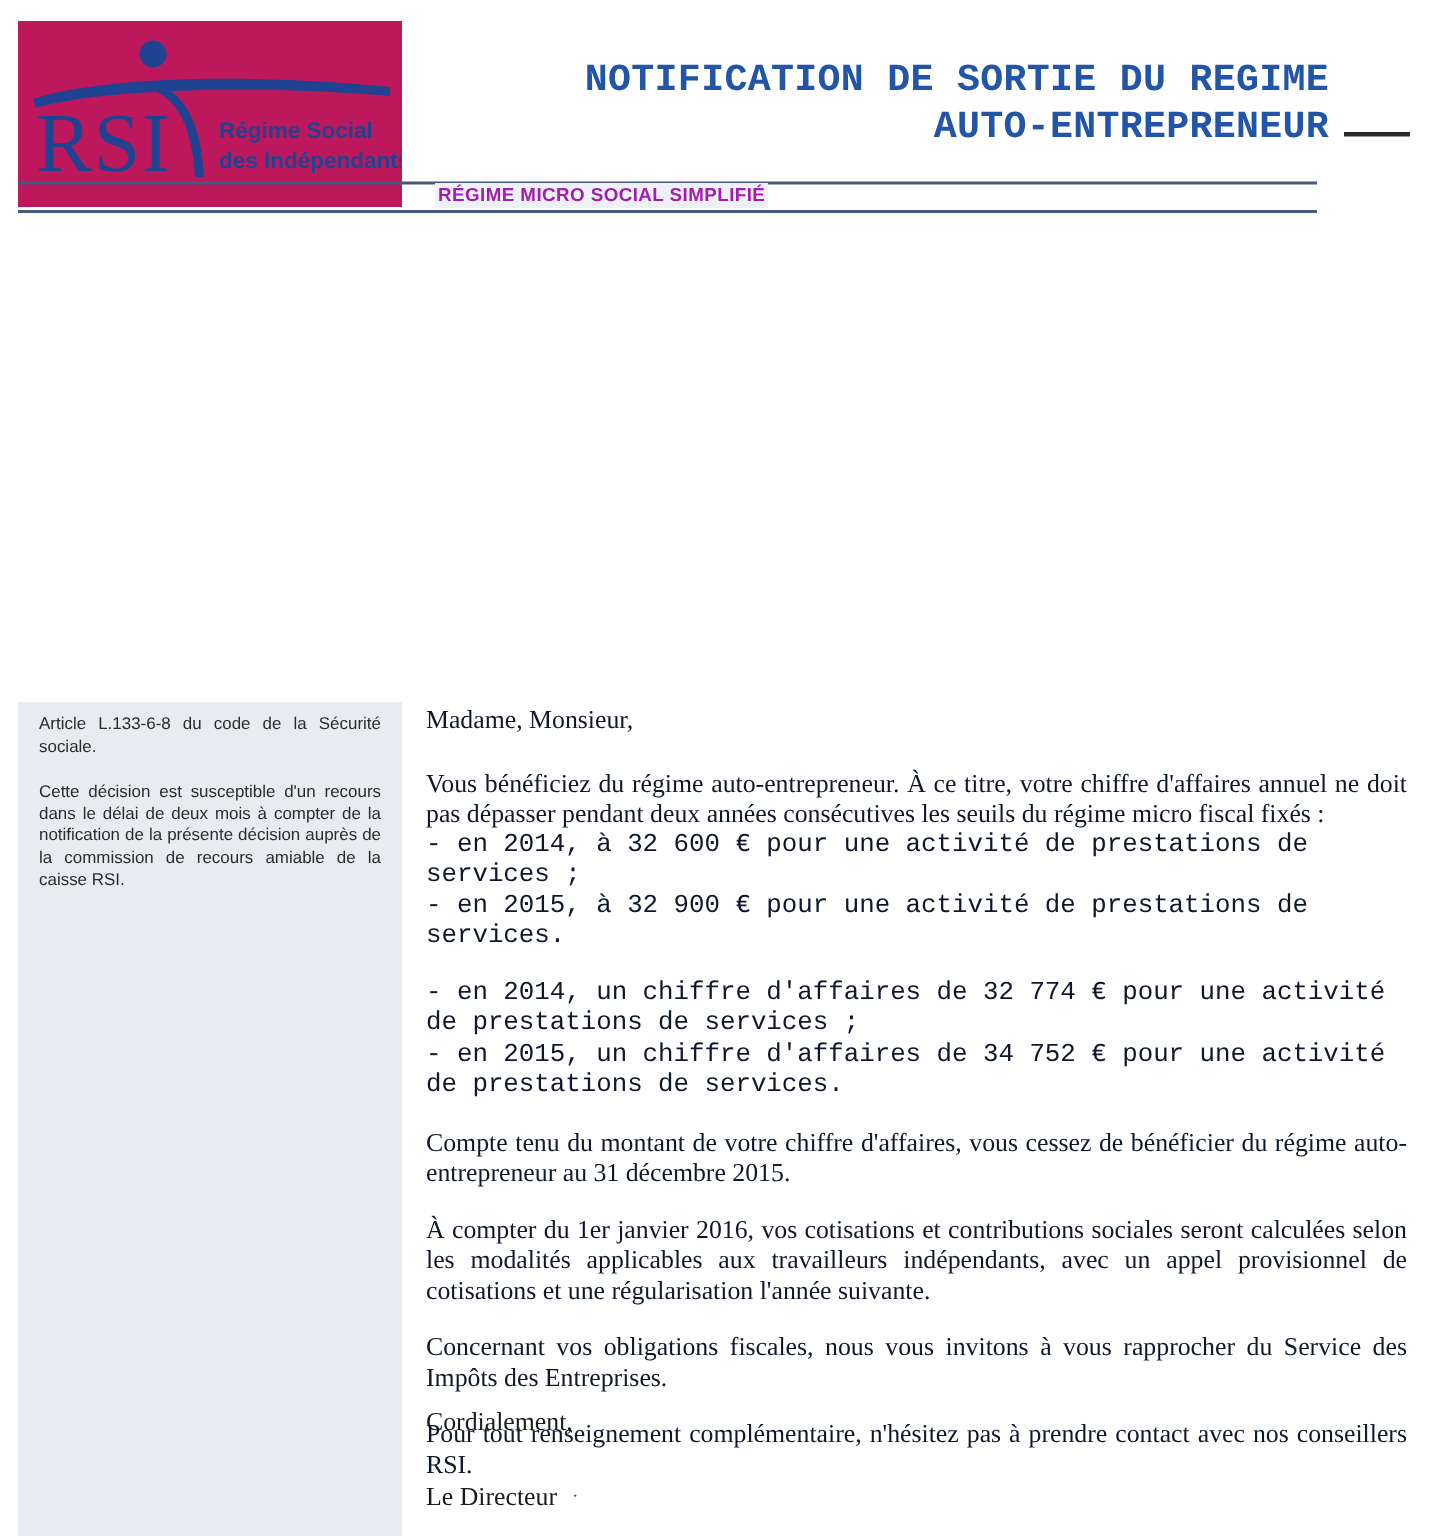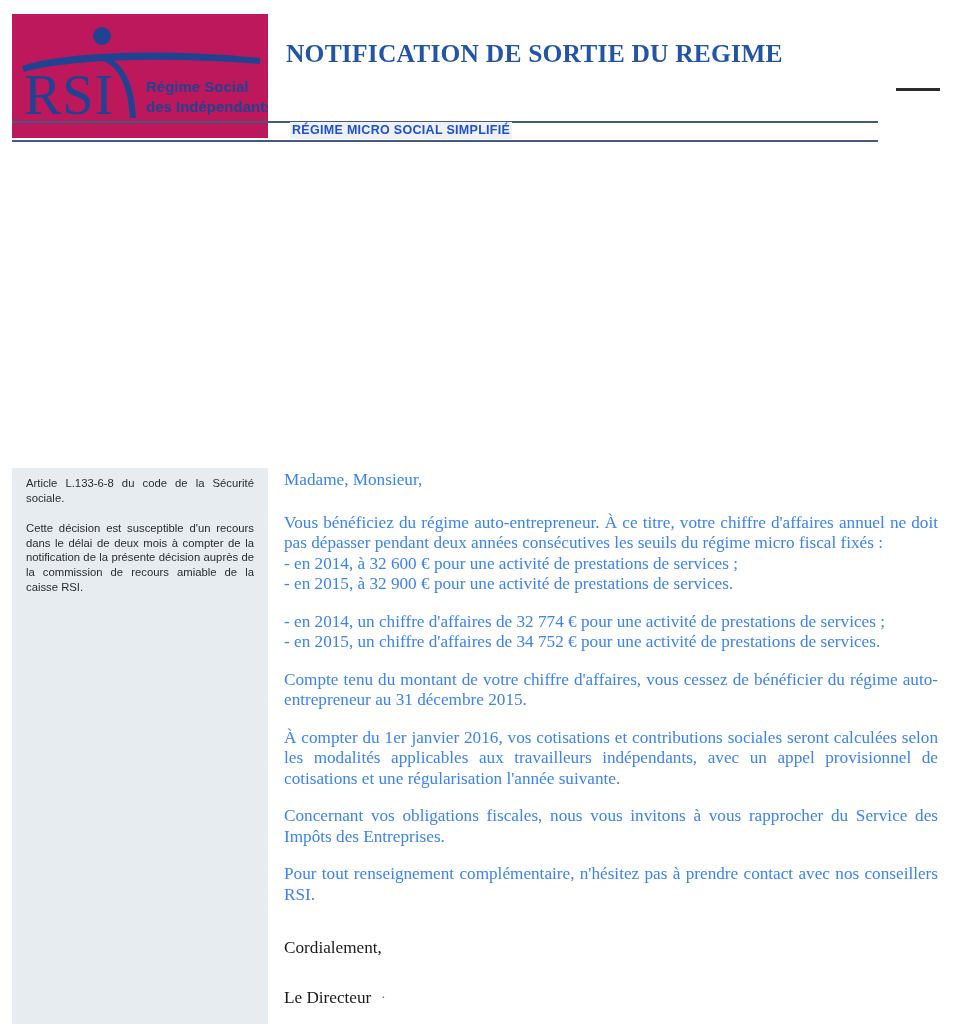--- a/index.html
+++ b/index.html
@@ -33,22 +33,22 @@
     width: 256px;
     height: 108px;
     display: block;
   }
 
   .doc-title {
     position: absolute;
     left: 286px;
     top: 38px;
     width: 600px;
-    text-align: left;
-    font-family: Liberation Serif, serif;
+    text-align: right;
+    font-family: Liberation Mono, monospace;
     font-weight: bold;
     font-size: 25.5px;
     line-height: 31px;
     letter-spacing: 0.2px;
     color: #2255a8;
   }
   .title-line { display: block; white-space: nowrap; }
 
   .right-dash {
     position: absolute;
@@ -76,21 +76,21 @@
     background: #46597f;
   }
   .subtitle {
     position: absolute;
     left: 290px;
     top: 122px;
     font-family: "Liberation Sans", "DejaVu Sans", sans-serif;
     font-weight: bold;
     font-size: 12.5px;
     letter-spacing: 0.3px;
-    color: #1d4ed8;
+    color: #a21caf;
     background: #eef1f5;
     padding: 1px 2px 2px 2px;
     white-space: nowrap;
   }
 
   
   .sidebar {
     position: absolute;
     left: 12px;
     top: 468px;
@@ -108,31 +108,31 @@
   }
   .sidebar-note { margin: 0 0 16px 0; }
   .sidebar-note:last-child { margin-bottom: 0; }
 
   
   .body-col {
     position: absolute;
     left: 284px;
     top: 470px;
     width: 654px;
-    color: #3b82f6;
+    color: #0f172a;
     font-size: 17.2px;
     line-height: 20.5px;
   }
   .body-col p {
     margin: 0 0 17px 0;
     text-align: justify;
   }
   .body-col p.nojustify { text-align: left; }
   .tight { margin-bottom: 0 !important; }
-  .listline { margin: 0 !important; text-align: left !important; }
+  .listline { margin: 0 !important; text-align: left !important; font-family: Liberation Mono, monospace; }
   .block-gap { margin-bottom: 17px !important; }
 
   .salutation { margin-bottom: 22px !important; }
 
   .signature {
     position: absolute;
     left: 284px;
     top: 938px;
     width: 654px;
     font-size: 17.2px;
@@ -163,20 +163,21 @@
       <path d="M10 52 C 50 38, 150 34, 248 44 L 248 50 C 150 42, 52 46, 12 58 Z" fill="#1f4391"></path>
       <path d="M88 40 C 110 46, 122 66, 124 104 L 118 104 C 116 70, 106 50, 86 45 Z" fill="#1f4391"></path>
       <text x="12" y="100" font-family="Liberation Serif, serif" font-size="56" font-weight="normal" fill="#1f4391" letter-spacing="1">RSI</text>
       <text x="134" y="78" font-family="Liberation Sans, sans-serif" font-size="15" font-weight="bold" fill="#1f4391">Régime Social</text>
       <text x="134" y="98" font-family="Liberation Sans, sans-serif" font-size="15" font-weight="bold" fill="#1f4391">des Indépendants</text>
     </svg>
   </div>
 
   <div class="doc-title">
     <span class="title-line">NOTIFICATION DE SORTIE DU REGIME</span>
+    <span class="title-line">AUTO-ENTREPRENEUR</span>
   </div>
 
   <div class="right-dash"></div>
 
   <div class="rule-top"></div>
   <div class="rule-bottom"></div>
   <div class="subtitle">RÉGIME MICRO SOCIAL SIMPLIFIÉ</div>
 
   <div class="sidebar">
     <div class="sidebar-inner">

